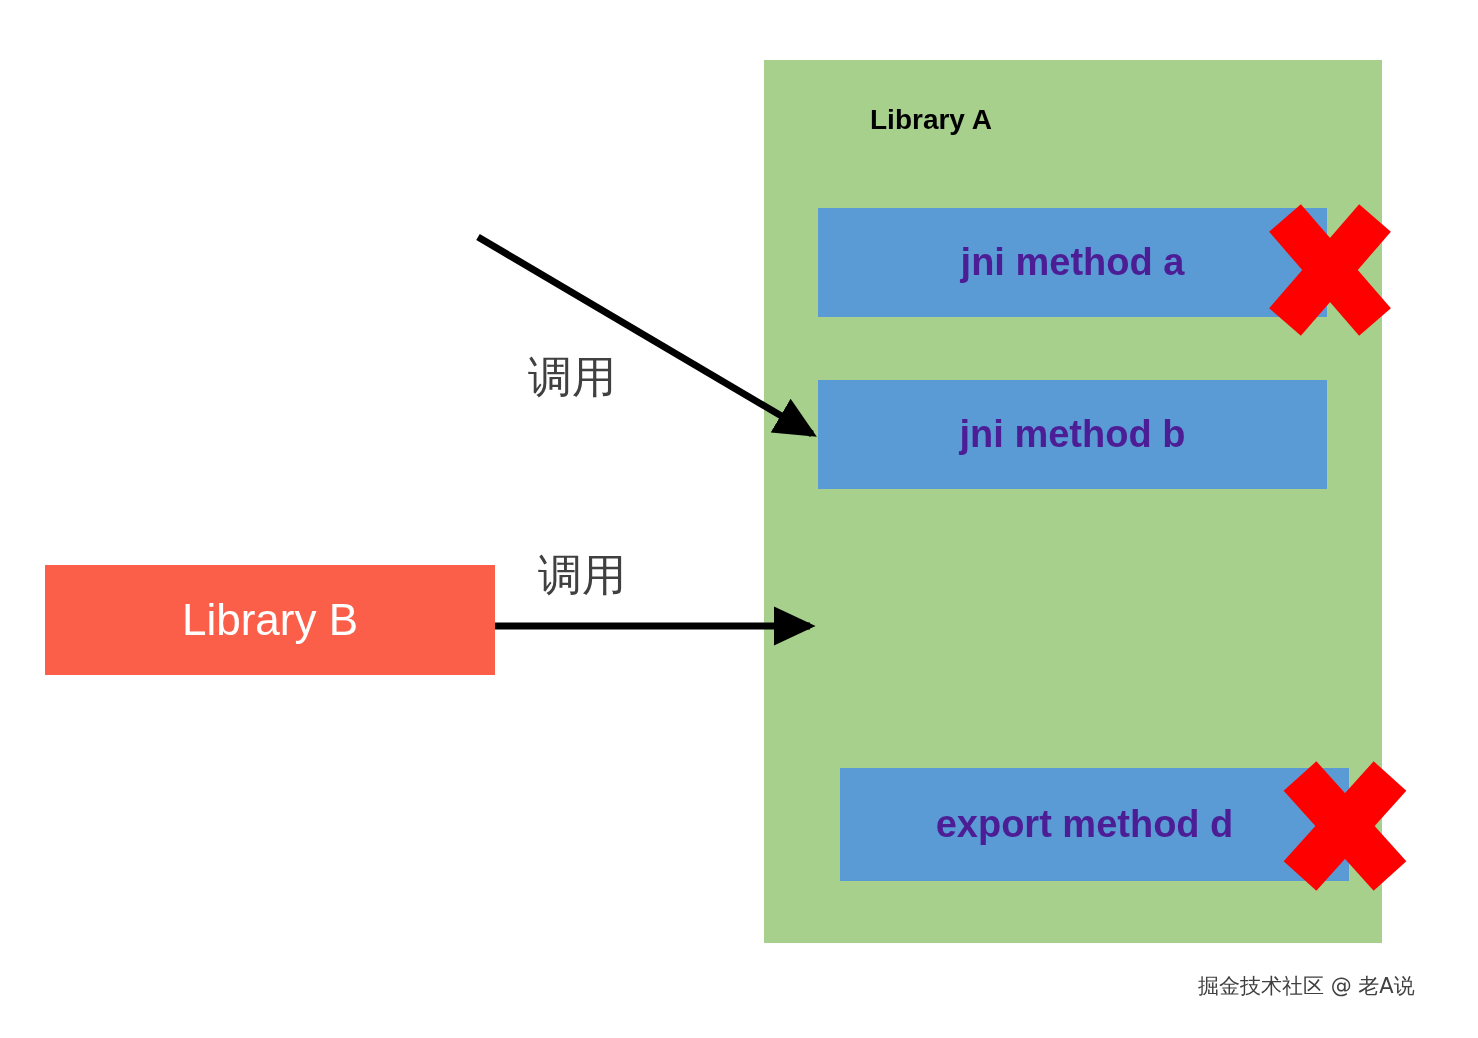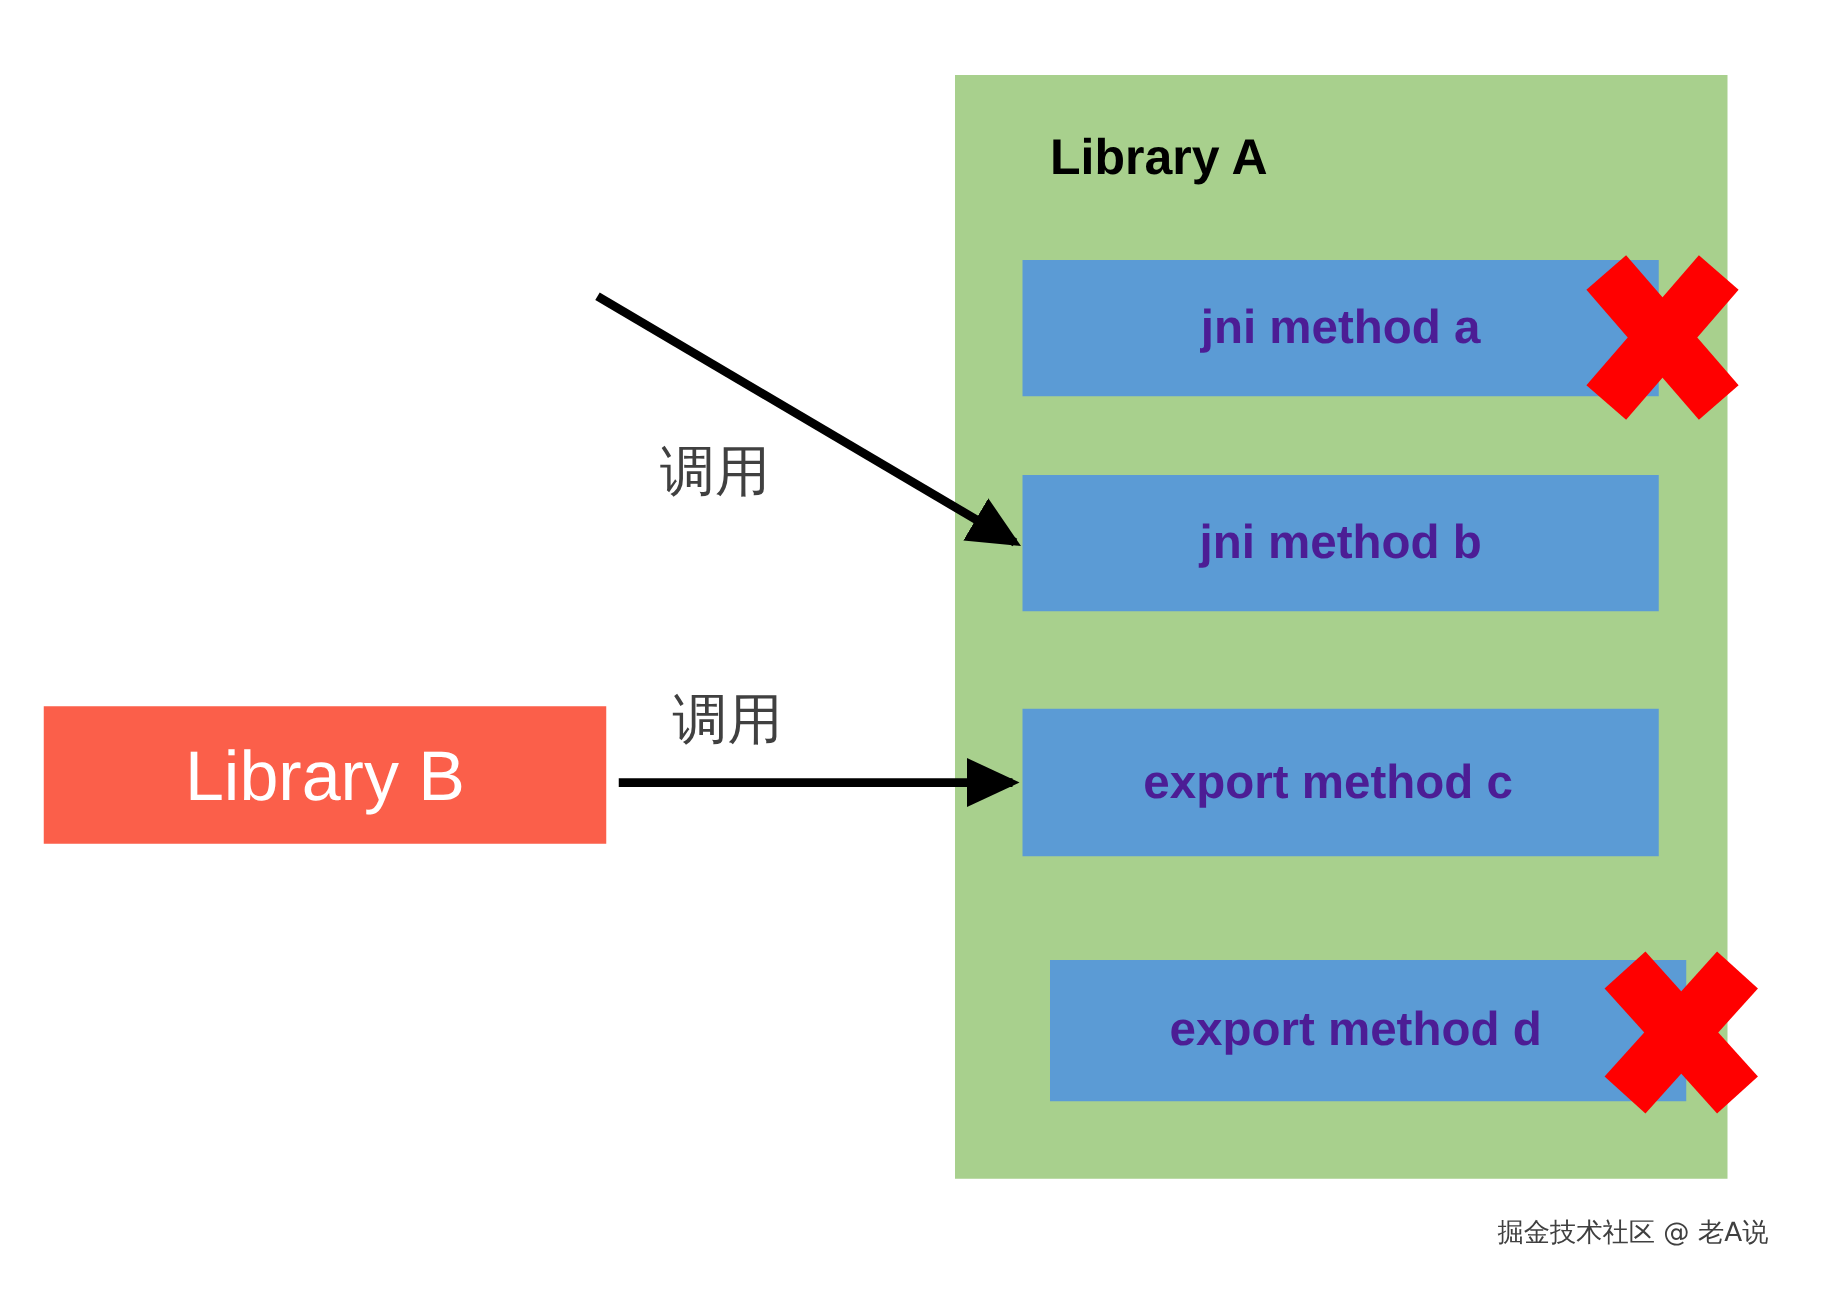--- a/index.html
+++ b/index.html
@@ -22,23 +22,23 @@
   .library-container {
     position: absolute;
     left: 764px;
     top: 60px;
     width: 618px;
     height: 883px;
     background: #a8d08d;
   }
   .library-title {
     position: absolute;
-    left: 840px;
+    left: 870px;
     top: 104px;
-    font-size: 40px;
+    font-size: 28px;
     font-weight: bold;
     color: #000000;
     letter-spacing: 0px;
     white-space: nowrap;
   }
 
   
   .method-box {
     position: absolute;
     left: 818px;
@@ -71,26 +71,26 @@
   .src-dex {
     left: 45px;
     top: 182px;
     width: 432px;
     height: 108px;
     background: #f2b183;
     font-size: 44px;
     font-weight: bold;
   }
   .src-libb {
-    left: 35px;
+    left: 45px;
     top: 565px;
     width: 450px;
     height: 110px;
     background: #fb5f4a;
-    font-size: 56px;
+    font-size: 44px;
     font-weight: normal;
   }
 
   
   .arrow-label {
     position: absolute;
     color: #404040;
     font-size: 44px;
     font-family: "DejaVu Sans", sans-serif;
     white-space: nowrap;
@@ -127,23 +127,20 @@
   <div class="library-container"></div>
 
   <div class="library-title">Library A</div>
 
   <div class="method-box m0">
     <span class="mlabel">jni method a</span>
   </div>
   <div class="method-box m1">
     <span class="mlabel">jni method b</span>
   </div>
-  <div class="method-box m2">
-    <span class="mlabel">export method c</span>
-  </div>
   <div class="method-box m3">
     <span class="mlabel">export method d</span>
   </div>
 
   <div class="src-box src-libb">
     <span>Library B</span>
   </div>
 
   <div class="arrow-label label-call-1">调用</div>
   <div class="arrow-label label-call-2">调用</div>

